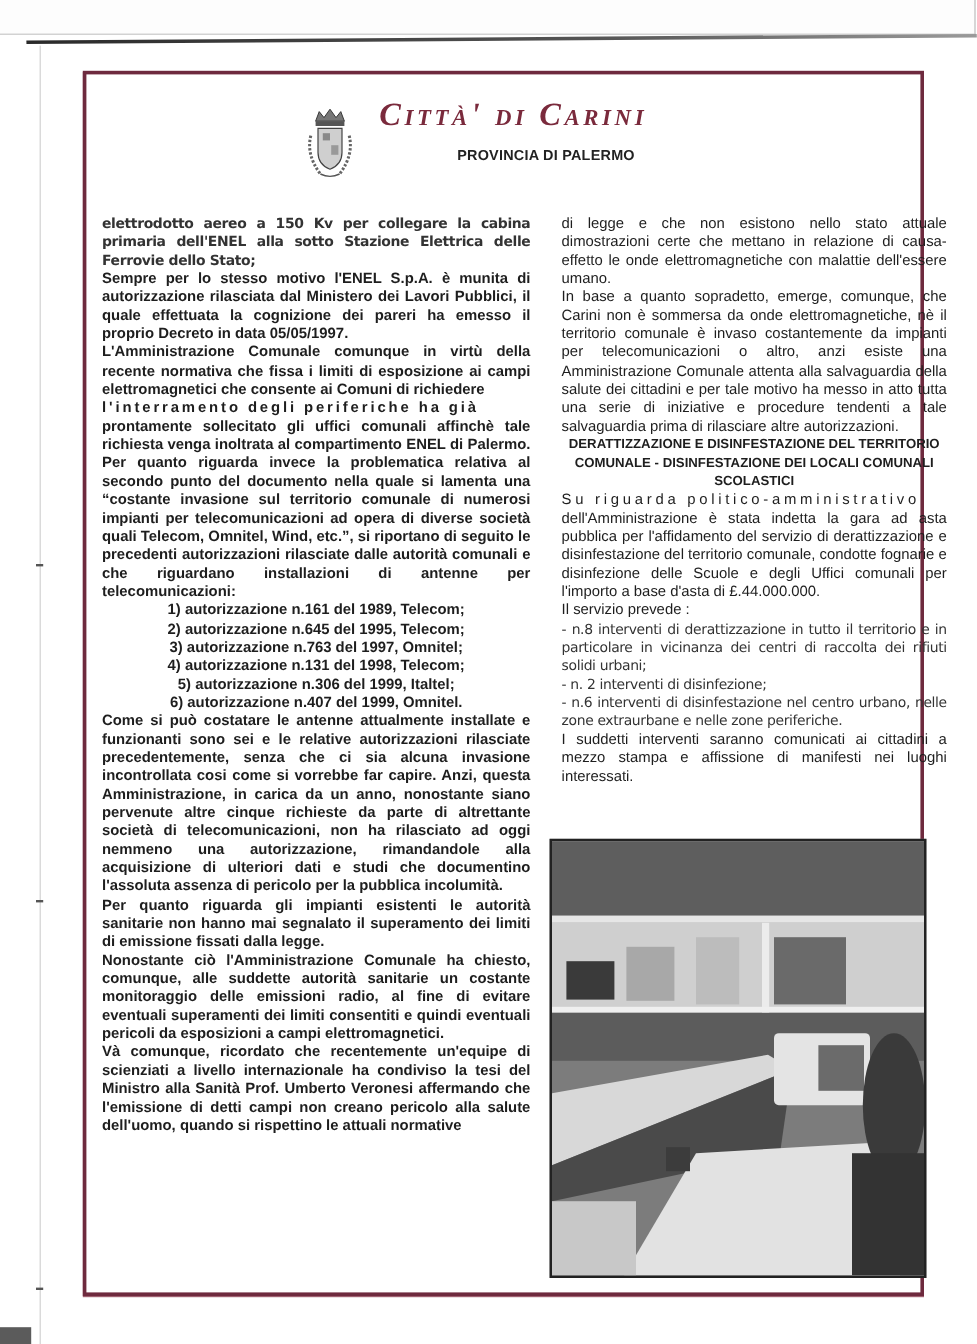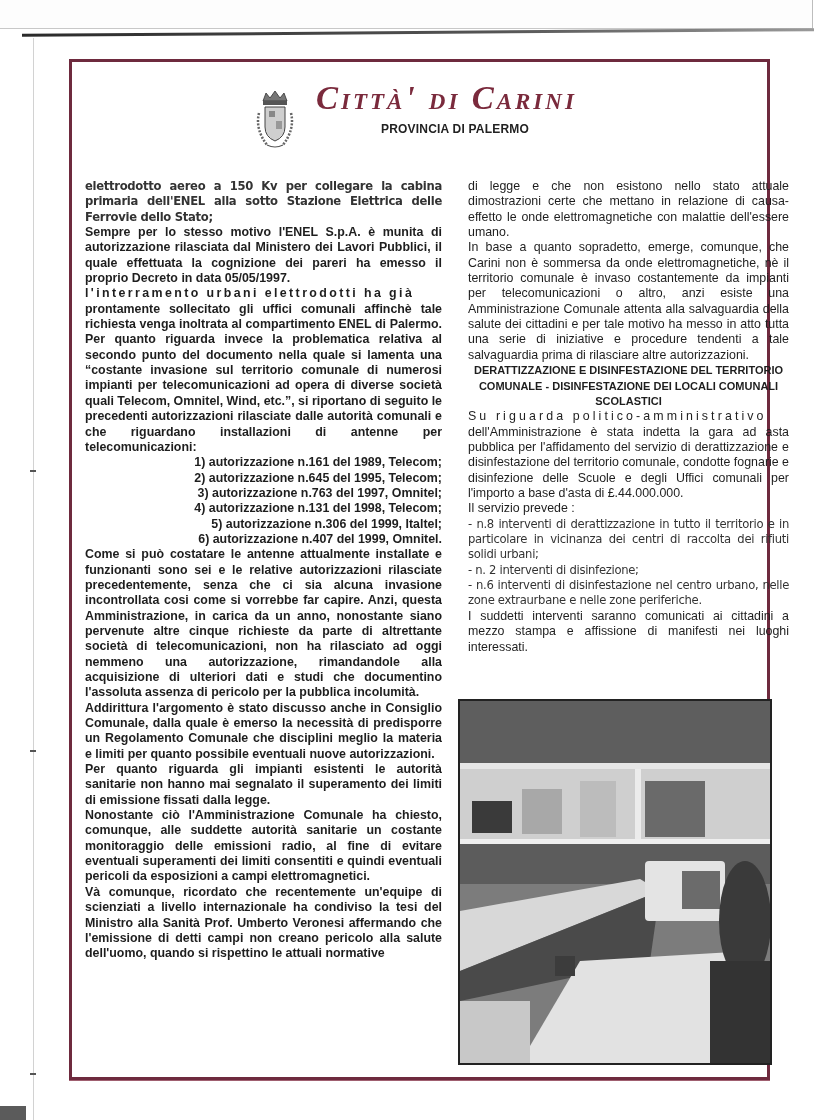--- a/index.html
+++ b/index.html
@@ -28,36 +28,36 @@
     position:absolute; left:69px; top:59px; width:701px; height:1021px;
     border:3px solid #6e2a3e; box-sizing:border-box;
     box-shadow:0 1px 0 #a06070;
   }
   .header { position:absolute; left:0; top:0; width:100%; height:110px; }
   .crest {
     position:absolute; left:181px; top:27px; width:44px; height:62px;
   }
   .city-title {
     position:absolute; left:244px; top:18px; font-family:"Liberation Serif", serif;
-    font-style:italic; font-weight:bold; color:#7a2a3c; font-size:33px; letter-spacing:3px;
+    font-style:italic; font-weight:bold; color:#7a2a3c; font-size:27px; letter-spacing:3px;
     font-variant:small-caps;
   }
   .province {
     position:absolute; left:309px; top:60px; font-size:12px; font-weight:bold; color:#222;
     letter-spacing:0.2px;
   }
   .col {
     position:absolute; font-size:12.4px; line-height:15.35px; text-align:justify;
   }
   .col-left { left:13px; top:117px; width:357px;font-weight:bold; }
   .col-right { left:380px; top:117px; width:321px;margin-left:16px; }
   .col p { margin:0; }
   .cg { font-family:"DejaVu Sans", sans-serif; font-size:11.6px; letter-spacing:-0.3px; color:#333; }
   .spaced { letter-spacing:2.4px; }
-  .list-item { text-align:right; }
+  .list-item { text-align:center; }
   .section-heading {
     text-align:center; font-weight:bold; font-size:11px; line-height:15.4px; margin:2px 0 0 0;
   }
   .photo {
     position:absolute; left:386px; top:637px; width:314px; height:366px;
     border:2px solid #222; box-sizing:border-box; background:#8a8a8a; overflow:hidden;
   }
 </style>
 </head>
 <body>
@@ -84,30 +84,30 @@
         <path d="M14 56 Q22 60 30 56" stroke="#555" stroke-width="1.2" fill="none"></path>
       </svg>
     </div>
     <div class="city-title">Città' di Carini</div>
     <div class="province">PROVINCIA DI PALERMO</div>
   </div>
 
   <div class="col col-left">
     <p class="cg">elettrodotto aereo a 150 Kv per collegare la cabina primaria dell'ENEL alla sotto Stazione Elettrica delle Ferrovie dello Stato;</p>
     <p>Sempre per lo stesso motivo l'ENEL S.p.A. è munita di autorizzazione rilasciata dal Ministero dei Lavori Pubblici, il quale effettuata la cognizione dei pareri ha emesso il proprio Decreto in data 05/05/1997.</p>
-    <p class="spaced">l'interramento urbani elettrodotti ha già</p>
+    <p>L'Amministrazione Comunale comunque in virtù della recente normativa che fissa i limiti di esposizione ai campi elettromagnetici che consente ai Comuni di richiedere</p>
+    <p class="spaced">l'interramento degli periferiche ha già</p>
     <p>prontamente sollecitato gli uffici comunali affinchè tale richiesta venga inoltrata al compartimento ENEL di Palermo.  Per quanto riguarda invece la problematica relativa al secondo punto del documento nella quale si lamenta una “costante invasione sul territorio comunale di numerosi impianti per telecomunicazioni ad opera di diverse società quali Telecom, Omnitel, Wind, etc.”, si riportano di seguito le precedenti autorizzazioni rilasciate dalle autorità comunali e che riguardano installazioni di antenne per telecomunicazioni:</p>
     <p class="list-item">1) autorizzazione n.161 del 1989, Telecom;</p>
     <p class="list-item">2) autorizzazione n.645 del 1995, Telecom;</p>
     <p class="list-item">3) autorizzazione n.763 del 1997, Omnitel;</p>
     <p class="list-item">4) autorizzazione n.131 del 1998, Telecom;</p>
     <p class="list-item">5) autorizzazione n.306 del 1999,  Italtel;</p>
     <p class="list-item">6) autorizzazione n.407 del 1999, Omnitel.</p>
     <p>Come si può costatare le antenne attualmente installate e funzionanti sono sei e le relative autorizzazioni rilasciate precedentemente, senza che ci sia alcuna invasione incontrollata cosi come si vorrebbe far capire. Anzi, questa Amministrazione, in carica da un anno, nonostante siano pervenute altre cinque richieste da parte di altrettante società di telecomunicazioni, non ha rilasciato ad oggi nemmeno una autorizzazione, rimandandole alla acquisizione di ulteriori dati e studi che documentino l'assoluta assenza di pericolo per la pubblica incolumità.</p>
-    <p>Addirittura l'argomento è stato discusso anche in Consiglio Comunale, dalla quale è emerso la necessità di predisporre un Regolamento Comunale che disciplini meglio la materia e limiti per quanto possibile eventuali nuove autorizzazioni.</p>
     <p>Per quanto riguarda gli impianti esistenti le autorità sanitarie non hanno mai segnalato il superamento dei limiti di emissione fissati dalla legge.</p>
     <p>Nonostante ciò l'Amministrazione Comunale ha chiesto, comunque, alle suddette autorità sanitarie un costante monitoraggio delle emissioni radio, al fine di evitare eventuali superamenti dei limiti consentiti e quindi eventuali pericoli da esposizioni a campi elettromagnetici.</p>
     <p>Và comunque, ricordato che recentemente un'equipe di scienziati a livello internazionale ha condiviso la tesi del Ministro alla Sanità Prof. Umberto Veronesi affermando che l'emissione di detti campi non creano pericolo alla salute dell'uomo, quando si rispettino le attuali normative</p>
   </div>
 
   <div class="col col-right">
     <p>di legge e che non esistono nello stato attuale dimostrazioni certe che mettano in relazione di causa-effetto le onde elettromagnetiche con malattie dell'essere umano.</p>
     <p>In base a quanto sopradetto, emerge, comunque, che Carini non è sommersa da onde elettromagnetiche, nè il territorio comunale è invaso costantemente da impianti per telecomunicazioni o altro, anzi esiste una Amministrazione Comunale attenta alla salvaguardia della salute dei cittadini e per tale motivo ha messo in atto tutta una serie di iniziative e procedure tendenti a tale salvaguardia prima di rilasciare altre autorizzazioni.</p>
     <p class="section-heading">DERATTIZZAZIONE E DISINFESTAZIONE DEL TERRITORIO COMUNALE - DISINFESTAZIONE DEI LOCALI COMUNALI SCOLASTICI</p>
     <p class="spaced" style="letter-spacing:3.1px">Su riguarda politico-amministrativo</p>

